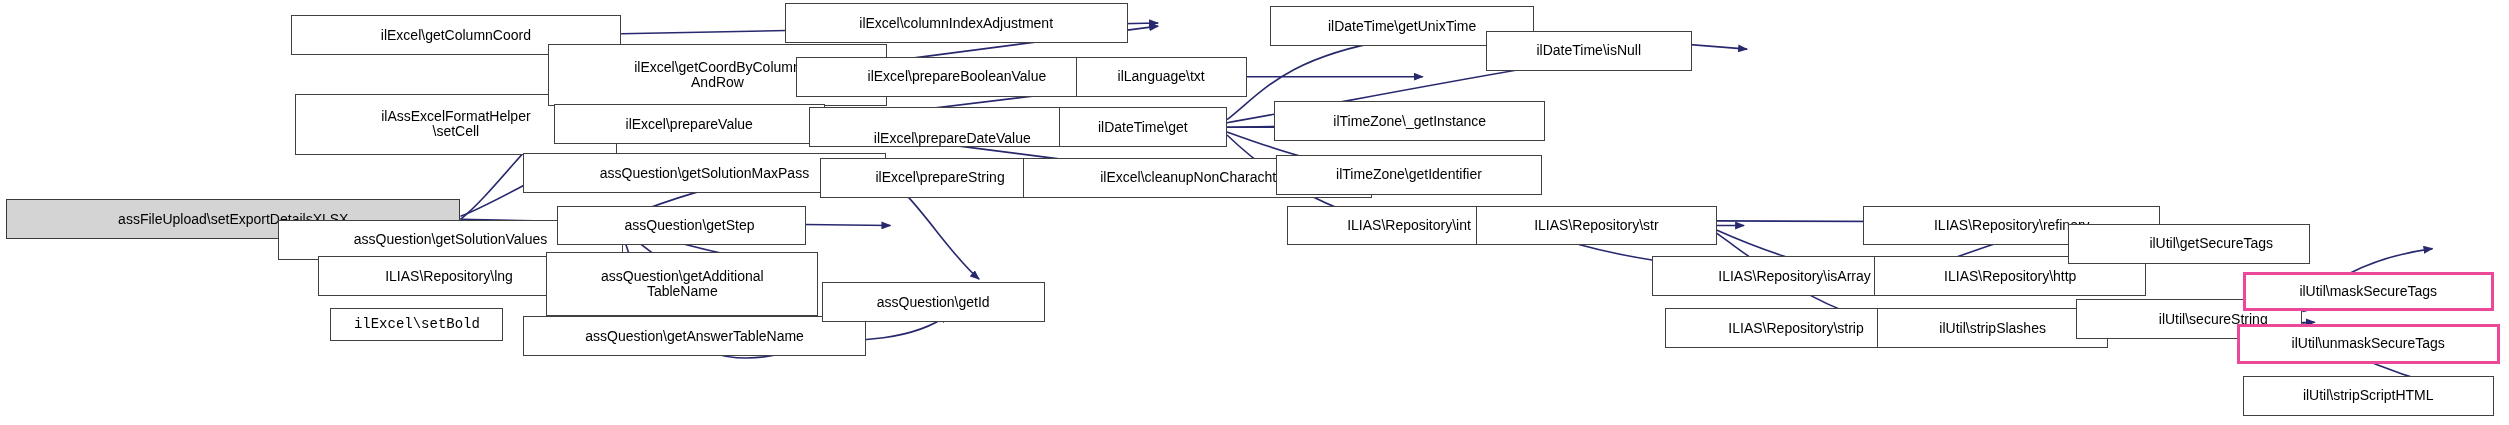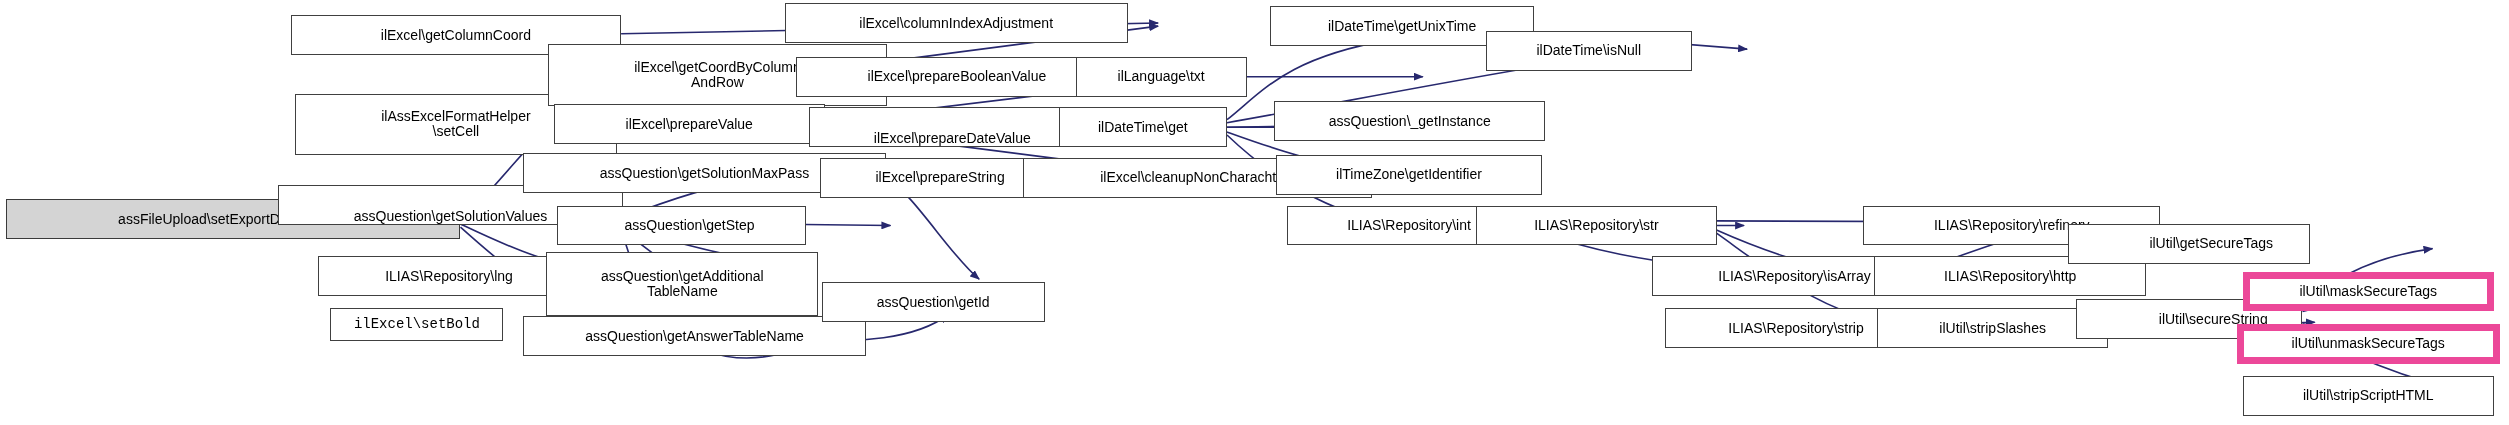--- a/index.html
+++ b/index.html
@@ -26,21 +26,21 @@
     justify-content:center;
     white-space:pre-line;
     letter-spacing:0px;
     z-index:3;
   }
   .node.root{
     background:#d4d4d4;
     border-color:#3a3a3a;
   }
   .node.danger{
-    border:7px solid #ec4899;
+    border:3px solid #ec4899;
   }
   .node .lbl{display:block;width:100%;}
 </style>
 </head>
 <body>
 
 <div id="canvas">
   <svg id="edges" xmlns="http://www.w3.org/2000/svg">
     <defs>
       <marker id="arrow" markerWidth="10" markerHeight="8" refX="9" refY="4" orient="auto" markerUnits="userSpaceOnUse">
@@ -89,41 +89,41 @@
         <path d="M 622.7,233.2 C 642.5,306.9 688.4,383.6 795.5,349.8" fill="none" stroke="#27286e" stroke-width="1.6" marker-end="url(#arrow)"></path>
         <path d="M 885.8,176.4 C 917.9,199.5 948.5,253.2 979.1,279.2" fill="none" stroke="#27286e" stroke-width="1.6" marker-end="url(#arrow)"></path>
         <path d="M 795.5,334.5 C 856.7,346.8 917.9,337.5 948.5,314.5" fill="none" stroke="#27286e" stroke-width="1.6" marker-end="url(#arrow)"></path>
       </g>
   </svg>
   <div id="node-layer">
       <div class="node root" style="left: 6.11951px; top: 199.458px; width: 454.374px; height: 39.8917px;"><span class="lbl">assFileUpload\setExportDetailsXLSX</span></div>
       <div class="node" style="left: 290.677px; top: 15.343px; width: 330.454px; height: 39.8917px;"><span class="lbl">ilExcel\getColumnCoord</span></div>
       <div class="node" style="left: 295.266px; top: 93.5921px; width: 321.274px; height: 61.3718px;"><span class="lbl">ilAssExcelFormatHelper
 \setCell</span></div>
-      <div class="node" style="left: 278.438px; top: 185px; width: 344.223px; height: 39.8917px; align-items: flex-end;"><span class="lbl">assQuestion\getSolutionValues</span></div>
+      <div class="node" style="left: 278.438px; top: 220px; width: 344.223px; height: 39.8917px;"><span class="lbl">assQuestion\getSolutionValues</span></div>
       <div class="node" style="left: 318.215px; top: 256.227px; width: 261.609px; height: 39.8917px;"><span class="lbl">ILIAS\Repository\lng</span></div>
       <div class="node" style="left: 330.454px; top: 308.394px; width: 172.876px; height: 33px; font-family: Liberation Mono, monospace;"><span class="lbl">ilExcel\setBold</span></div>
       <div class="node" style="left: 547.696px; top: 44.4946px; width: 339.633px; height: 61.3718px;"><span class="lbl">ilExcel\getCoordByColumn
 AndRow</span></div>
       <div class="node" style="left: 553.816px; top: 104.332px; width: 270.788px; height: 39.8917px;"><span class="lbl">ilExcel\prepareValue</span></div>
       <div class="node" style="left: 523.218px; top: 153.43px; width: 362.581px; height: 39.8917px;"><span class="lbl">assQuestion\getSolutionMaxPass</span></div>
       <div class="node" style="left: 556.876px; top: 205.596px; width: 249.37px; height: 39.8917px; padding-left: 16px;"><span class="lbl">assQuestion\getStep</span></div>
       <div class="node" style="left: 546.166px; top: 251.625px; width: 272.318px; height: 64.4404px;"><span class="lbl">assQuestion\getAdditional
 TableName</span></div>
       <div class="node" style="left: 523.218px; top: 316.065px; width: 342.693px; height: 39.8917px;"><span class="lbl">assQuestion\getAnswerTableName</span></div>
       <div class="node" style="left: 784.827px; top: 3.06859px; width: 342.693px; height: 39.8917px;"><span class="lbl">ilExcel\columnIndexAdjustment</span></div>
       <div class="node" style="left: 795.537px; top: 56.769px; width: 322.804px; height: 39.8917px;"><span class="lbl">ilExcel\prepareBooleanValue</span></div>
       <div class="node" style="left: 809.305px; top: 107.401px; width: 286.087px; height: 39.8917px; align-items: flex-end;"><span class="lbl">ilExcel\prepareDateValue</span></div>
       <div class="node" style="left: 820.015px; top: 158.032px; width: 240.191px; height: 39.8917px;"><span class="lbl">ilExcel\prepareString</span></div>
       <div class="node" style="left: 821.545px; top: 282.31px; width: 223.362px; height: 39.8917px;"><span class="lbl">assQuestion\getId</span></div>
       <div class="node" style="left: 1075.5px; top: 56.769px; width: 171.346px; height: 39.8917px;"><span class="lbl">ilLanguage\txt</span></div>
       <div class="node" style="left: 1058.68px; top: 107.401px; width: 168.287px; height: 39.8917px;"><span class="lbl">ilDateTime\get</span></div>
       <div class="node" style="left: 1023.49px; top: 158.032px; width: 348.812px; height: 39.8917px;"><span class="lbl">ilExcel\cleanupNonCharachters</span></div>
       <div class="node" style="left: 1269.8px; top: 6.13718px; width: 264.669px; height: 39.8917px;"><span class="lbl">ilDateTime\getUnixTime</span></div>
-      <div class="node" style="left: 1274.39px; top: 101.264px; width: 270.788px; height: 39.8917px;"><span class="lbl">assQuestion\_getInstance</span></div>
+      <div class="node" style="left: 1274.39px; top: 101.264px; width: 270.788px; height: 39.8917px;"><span class="lbl">ilTimeZone\_getInstance</span></div>
       <div class="node" style="left: 1275.92px; top: 154.964px; width: 266.199px; height: 39.8917px;"><span class="lbl">ilTimeZone\getIdentifier</span></div>
       <div class="node" style="left: 1286.63px; top: 205.596px; width: 244.78px; height: 39.8917px;"><span class="lbl">ILIAS\Repository\int</span></div>
       <div class="node" style="left: 1485.51px; top: 30.6859px; width: 206.534px; height: 39.8917px;"><span class="lbl">ilDateTime\isNull</span></div>
       <div class="node" style="left: 1476.33px; top: 205.596px; width: 240.191px; height: 39.8917px;"><span class="lbl">ILIAS\Repository\str</span></div>
       <div class="node" style="left: 1652.27px; top: 256.227px; width: 284.557px; height: 39.8917px;"><span class="lbl">ILIAS\Repository\isArray</span></div>
       <div class="node" style="left: 1664.51px; top: 308.394px; width: 263.139px; height: 39.8917px;"><span class="lbl">ILIAS\Repository\strip</span></div>
       <div class="node" style="left: 1863.39px; top: 205.596px; width: 296.796px; height: 39.8917px;"><span class="lbl">ILIAS\Repository\refinery</span></div>
       <div class="node" style="left: 1874.1px; top: 256.227px; width: 272.318px; height: 39.8917px;"><span class="lbl">ILIAS\Repository\http</span></div>
       <div class="node" style="left: 1877.16px; top: 308.394px; width: 231.012px; height: 39.8917px;"><span class="lbl">ilUtil\stripSlashes</span></div>
       <div class="node" style="left: 2076.04px; top: 299.188px; width: 226.422px; height: 40px; padding-left: 48px;"><span class="lbl">ilUtil\secureString</span></div>

